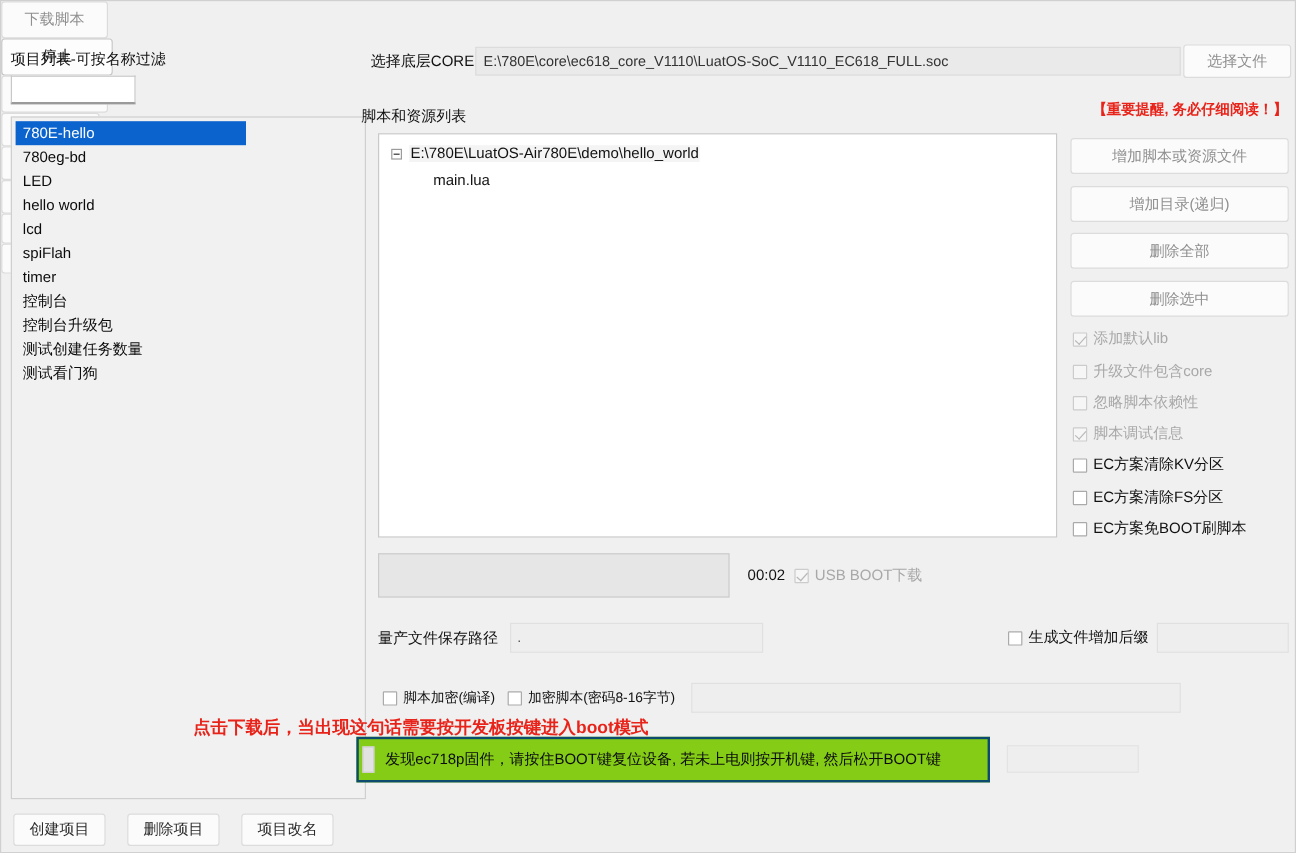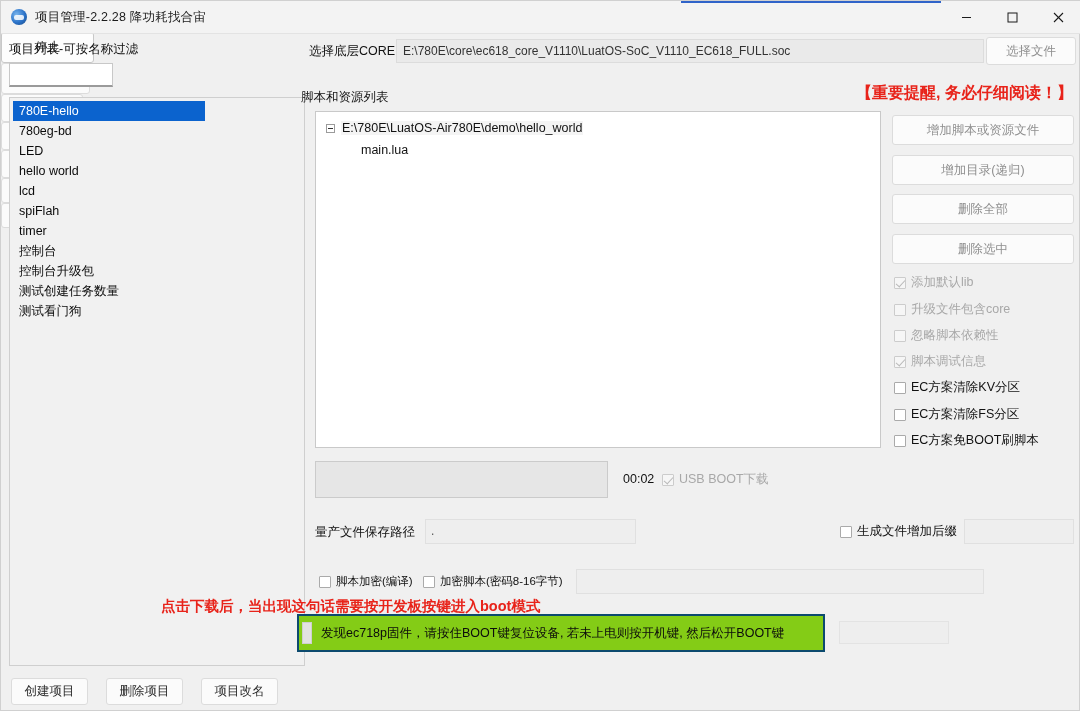--- a/index.html
+++ b/index.html
@@ -105,21 +105,21 @@
   .btn.primary { color: #111; font-weight: normal; border-color: #c8c8c8; background:#fdfdfd; }
 
   .btn-choose-file { position: absolute; left: 985px; top: 36px; width: 90px; height: 28px; }
 
   .section-label {
     position: absolute; left: 300px; top: 88px;
     font-size: 12.5px; color: #111; white-space: nowrap;
   }
   .warn-red {
     position: absolute; right: 6px; top: 82px;
-    font-size: 16px; color: #e8231a; font-weight: bold; white-space: nowrap; margin-left: 48px;
+    font-size: 12px; color: #e8231a; font-weight: bold; white-space: nowrap; margin-left: 48px;
   }
 
   .tree-panel {
     position: absolute; left: 314px; top: 110px; width: 566px; height: 337px;
     background: #ffffff; border: 1px solid #c9c9c9;
   }
   .tree-row-root {
     position: absolute; left: 10px; top: 9px;
     display: flex; align-items: center; font-size: 12.5px; color: #111;
     white-space: nowrap;
@@ -222,43 +222,20 @@
     background: #fbfbfb; border: 1px solid #dcdcdc; border-radius: 3px;
     font-size: 12.5px; color: #2b2b2b;
     display: flex; align-items: center; justify-content: center; white-space: nowrap;
   }
 </style>
 </head>
 <body>
 
 <div id="app">
 
-  <div class="titlebar">
-    <div class="title-accent"></div>
-    <div class="app-icon"></div>
-    <div class="title-text">项目管理-2.2.28 降功耗找合宙</div>
-    <div class="win-controls">
-      <div class="win-btn">
-        <svg width="11" height="11" viewBox="0 0 11 11">
-            <line x1="1" y1="5.5" x2="10" y2="5.5" stroke="#1b1b1b" stroke-width="1"></line>
-          </svg>
-      </div>
-      <div class="win-btn">
-        <svg width="11" height="11" viewBox="0 0 11 11">
-            <rect x="1" y="1" width="9" height="9" fill="none" stroke="#1b1b1b" stroke-width="1"></rect>
-          </svg>
-      </div>
-      <div class="win-btn">
-        <svg width="11" height="11" viewBox="0 0 11 11">
-            <line x1="1" y1="1" x2="10" y2="10" stroke="#1b1b1b" stroke-width="1.1"></line>
-            <line x1="10" y1="1" x2="1" y2="10" stroke="#1b1b1b" stroke-width="1.1"></line>
-          </svg>
-      </div>
-    </div>
-  </div>
 
   <div class="left-label">项目列表-可按名称过滤</div>
   <input class="filter-input" type="text" value="" style="">
 
   <div class="project-list">
     <div class="list-inner">
       <div class="list-item selected">780E-hello</div>
       <div class="list-item">780eg-bd</div>
       <div class="list-item">LED</div>
       <div class="list-item">hello world</div>

